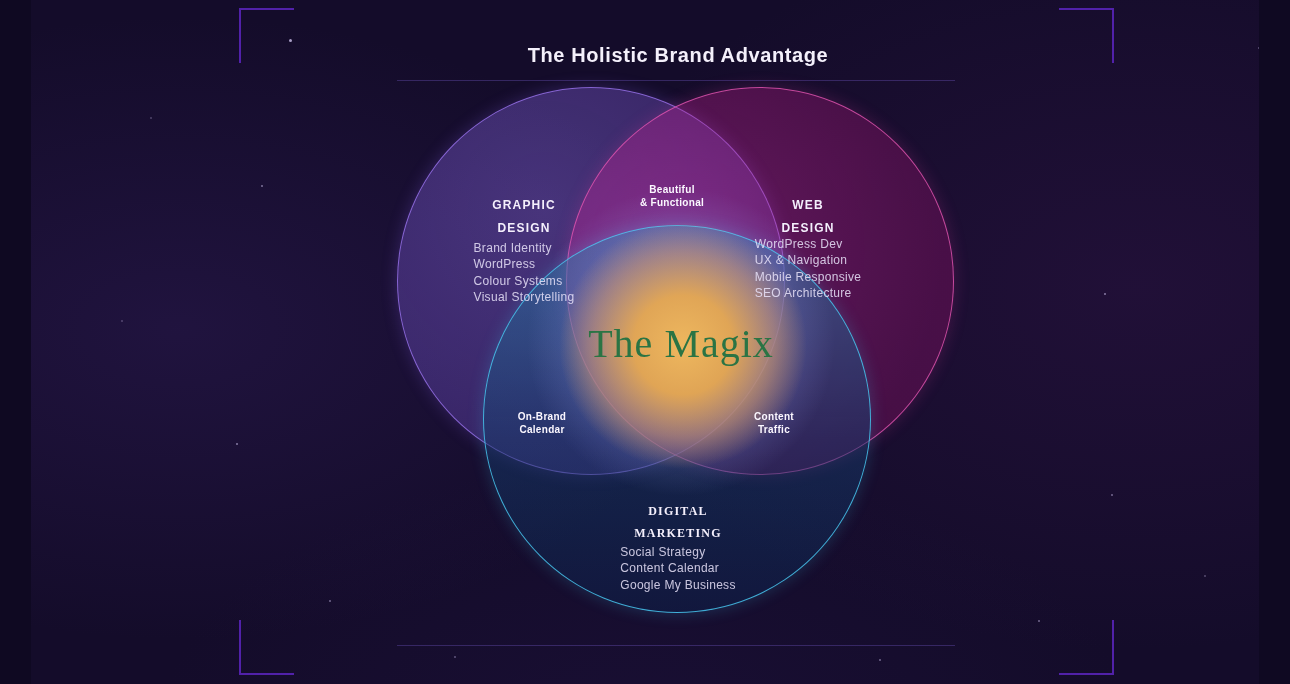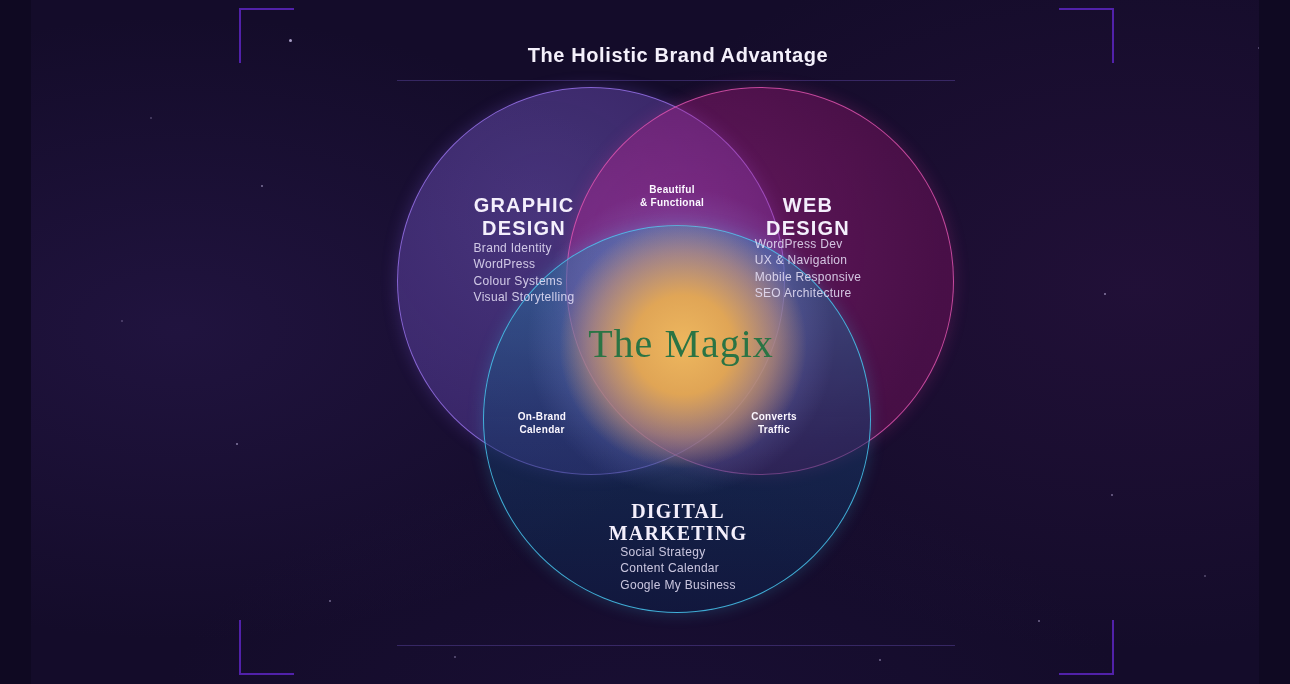--- a/index.html
+++ b/index.html
@@ -51,21 +51,21 @@
     background:radial-gradient(circle, rgba(152,160,240,0.60) 0%, rgba(152,160,240,0.28) 42%, rgba(152,160,240,0) 68%); }
   .gold { position:absolute; left:527px; top:220px; width:250px; height:250px; border-radius:50%;
     background:radial-gradient(circle, rgba(240,184,92,0.98) 0%, rgba(234,170,78,0.92) 28%, rgba(224,158,92,0.48) 52%, rgba(210,150,120,0) 70%); }
   .center-label {
     position:absolute; left:650px; top:320px; transform:translateX(-50%);
     font-family:"Liberation Serif", serif; font-size:40px; letter-spacing:1px;
     color:#2b7444; white-space:nowrap;
   }
   
   .zone-heading { position:absolute; transform:translateX(-50%); text-align:center;
-    color:#f4effc; font-size:20px; font-weight:bold; letter-spacing:1.2px; line-height:23px; white-space:nowrap; }
+    color:#f4effc; font-size:12px; font-weight:bold; letter-spacing:1.2px; line-height:23px; white-space:nowrap; }
   .zone-items { position:absolute; transform:translateX(-50%); text-align:left;
     color:rgba(233,227,249,0.85); font-size:12px; letter-spacing:0.3px; line-height:16.3px; white-space:nowrap; }
   .gd-h { left:493px; top:194px; } .gd-i { left:493px; top:240px; }
   .wd-h { left:777px; top:194px; } .wd-i { left:777px; top:236px; }
   .dm-h { left:647px; top:500px; line-height:22px;font-family:Liberation Serif, serif; } .dm-i { left:647px; top:544px; }
   
   .x-label { position:absolute; transform:translateX(-50%); text-align:center;
     color:#fbf7ff; font-size:10px; font-weight:600; letter-spacing:0.3px; line-height:12.8px; white-space:nowrap; }
   .x-bf { left:641px; top:184px; } .x-bf .l2 { font-weight:bold; }
   .x-ob { left:511px; top:411px; }
@@ -142,21 +142,21 @@
 
     <div class="x-label x-bf">
       <div class="l1">Beautiful</div>
       <div class="l2">&amp; Functional</div>
     </div>
     <div class="x-label x-ob">
       <div>On-Brand</div>
       <div>Calendar</div>
     </div>
     <div class="x-label x-ct">
-      <div>Converts</div>
+      <div>Content</div>
       <div>Traffic</div>
     </div>
 
     <div class="center-label">The Magix</div>
   </div>
 
   <div class="rule bottom"></div>
 
 </div>
 

